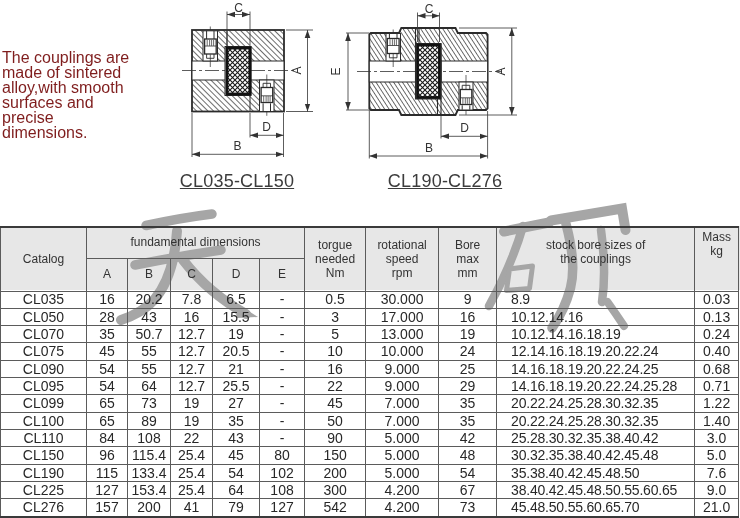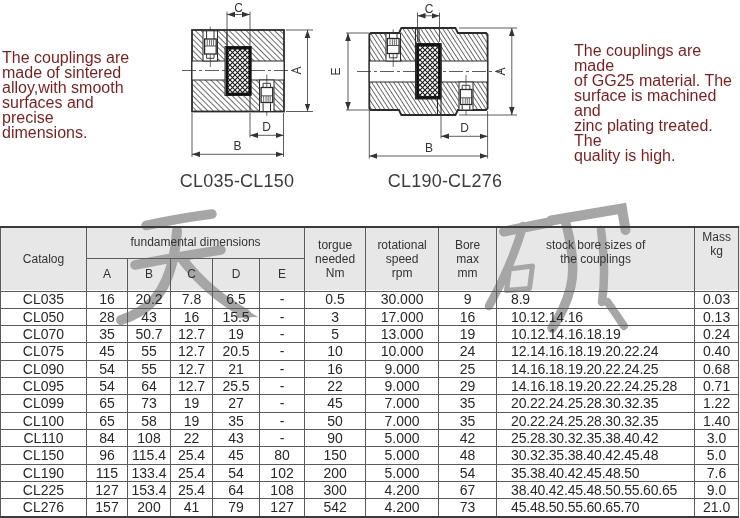--- a/index.html
+++ b/index.html
@@ -1,36 +1,35 @@
 <!DOCTYPE html>
 <html><head>
 <meta charset="utf-8">
 <style>
 html,body{margin:0;padding:0;background:#fff;}
 .page{position:relative;width:740px;height:518px;overflow:hidden;background:#fff;
   font-family:"Liberation Sans",sans-serif;}
 .txt{position:absolute;font-size:16px;line-height:15px;color:#7f1d1d;letter-spacing:0;}
-.cap{position:absolute;font-size:18px;color:#3c3c3c;text-align:center;width:160px;letter-spacing:0.2px;}
+.cap{position:absolute;font-size:18px;color:#3c3c3c;text-align:center;width:160px;letter-spacing:0.2px;text-decoration:underline;}
 .hdrbg{position:absolute;left:0;top:226px;width:740px;height:64px;background:#e7e7e7;}
 svg.art{position:absolute;left:0;top:0;z-index:2;}
 table.tb{position:absolute;left:0;top:226px;width:739px;height:292px;z-index:3;
   border-collapse:collapse;table-layout:fixed;font-size:14px;color:#282828;
   border-top:2px solid #3a3a3a;border-bottom:2px solid #3a3a3a;}
 table.tb td,table.tb th{border:1px solid #5b5b5b;padding:1px 0 0 0;line-height:13.5px;text-align:center;
   font-weight:normal;vertical-align:middle;overflow:hidden;white-space:nowrap;}
 table.tb .hd{font-size:12px;line-height:13.8px;color:#333;}
 table.tb td.sb{text-align:left;padding-left:14px;letter-spacing:-0.2px;}
 </style>
 </head>
 <body>
 <div class="page">
 
 <div class="txt" style="left:2px;top:50px;width:142px;">The couplings are<br>made of sintered<br>alloy,with smooth<br>surfaces and precise<br>dimensions.</div>
 
-<div class="txt" style="left:574px;top:43px;width:162px;">The couplings are made<br>of GG25 material. The<br>surface is machined and<br>zinc plating treated. The<br>quality is high.</div>
 
 <div class="cap" style="left:157px;top:171px;">CL035-CL150</div>
 
 <div class="cap" style="left:365px;top:171px;">CL190-CL276</div>
 
 <div class="hdrbg"></div>
 <svg class="art" width="740" height="518" viewBox="0 0 740 518">
 <defs>
 <pattern id="h1" width="4.0" height="4.0" patternUnits="userSpaceOnUse" patternTransform="rotate(-45)">
           <line x1="0" y1="0" x2="0" y2="4.0" stroke="#151515" stroke-width="1.25"></line>
@@ -318,21 +317,21 @@
           <td>-</td>
           <td>45</td>
           <td>7.000</td>
           <td>35</td>
           <td class="sb">20.22.24.25.28.30.32.35</td>
           <td>1.22</td>
         </tr>
 <tr>
           <td>CL100</td>
           <td>65</td>
-          <td>58</td>
+          <td>89</td>
           <td>19</td>
           <td>35</td>
           <td>-</td>
           <td>50</td>
           <td>7.000</td>
           <td>35</td>
           <td class="sb">20.22.24.25.28.30.32.35</td>
           <td>1.40</td>
         </tr>
 <tr>

